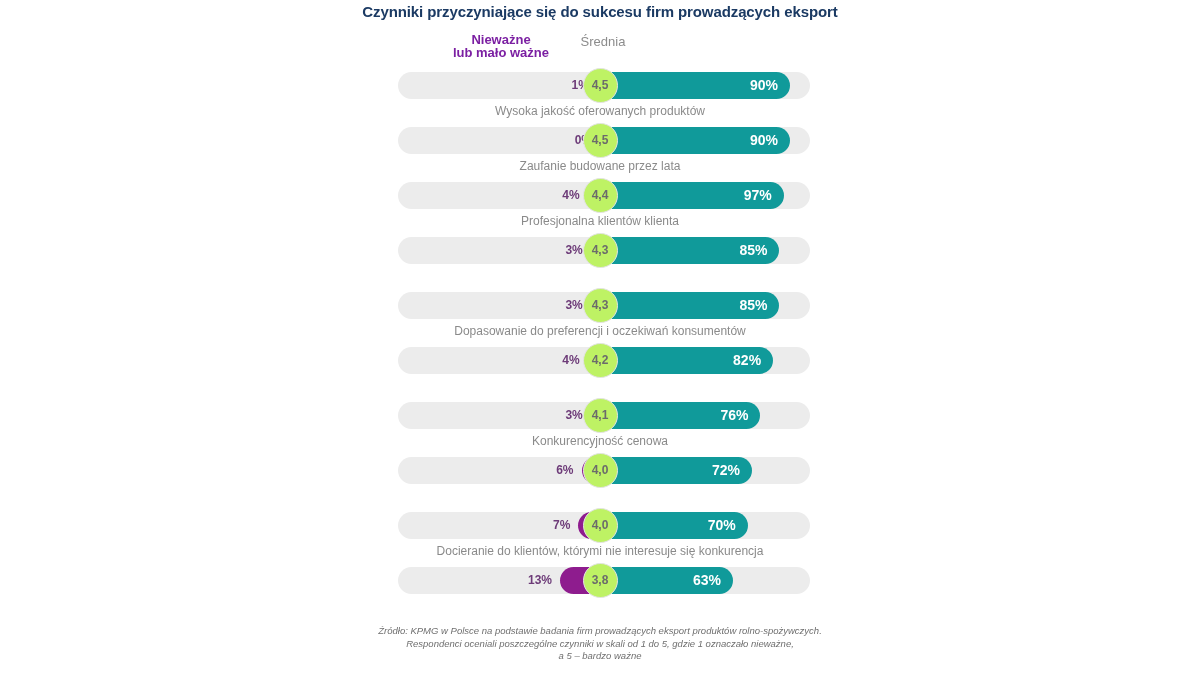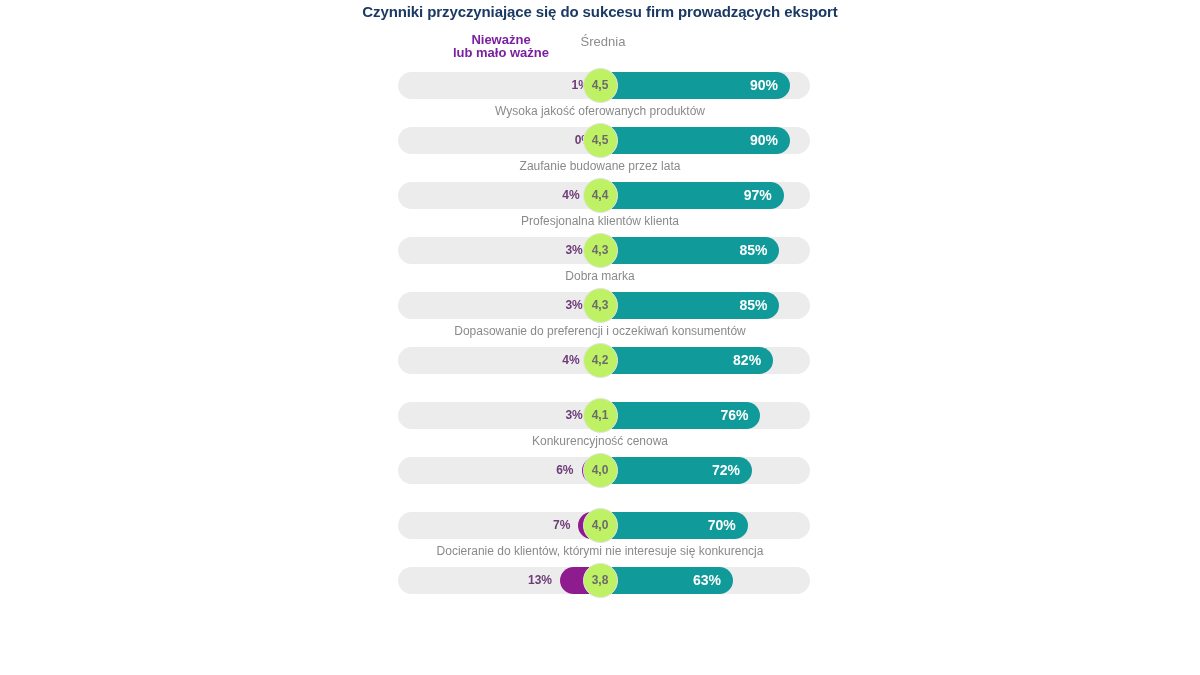--- a/index.html
+++ b/index.html
@@ -206,21 +206,20 @@
         <div class="knob" style="left: 582.5px;">4,4</div>
         <div class="row-label">Profesjonalna klientów klienta</div>
       </div>
       <div class="row">
         <div class="track"></div>
         <div class="bar-purple" style="left: 590.769px; width: 23.2308px;"></div>
         <div class="bar-teal" style="left: 586px; width: 193.444px;"></div>
         <div class="pct-left" style="left: 530.769px; width: 52px;">3%</div>
         <div class="pct-right" style="left: 707.444px; width: 60px;">85%</div>
         <div class="knob" style="left: 582.5px;">4,3</div>
-        <div class="row-label">Dobra marka</div>
       </div>
       <div class="row">
         <div class="track"></div>
         <div class="bar-purple" style="left: 590.769px; width: 23.2308px;"></div>
         <div class="bar-teal" style="left: 586px; width: 193.444px;"></div>
         <div class="pct-left" style="left: 530.769px; width: 52px;">3%</div>
         <div class="pct-right" style="left: 707.444px; width: 60px;">85%</div>
         <div class="knob" style="left: 582.5px;">4,3</div>
         <div class="row-label">Dopasowanie do preferencji i oczekiwań konsumentów</div>
       </div>
@@ -261,14 +260,19 @@
       <div class="row">
         <div class="track"></div>
         <div class="bar-purple" style="left: 560px; width: 54px;"></div>
         <div class="bar-teal" style="left: 586px; width: 147px;"></div>
         <div class="pct-left" style="left: 500px; width: 52px;">13%</div>
         <div class="pct-right" style="left: 661px; width: 60px;">63%</div>
         <div class="knob" style="left: 582.5px;">3,8</div>
       </div>
     </div>
 
+  <div class="footer">
+    <span class="footer-line">Źródło: KPMG w Polsce na podstawie badania firm prowadzących eksport produktów rolno-spożywczych.</span>
+    <span class="footer-line">Respondenci oceniali poszczególne czynniki w skali od 1 do 5, gdzie 1 oznaczało nieważne,</span>
+    <span class="footer-line">a 5 – bardzo ważne</span>
+  </div>
 
 </div>
 
 </body></html>

